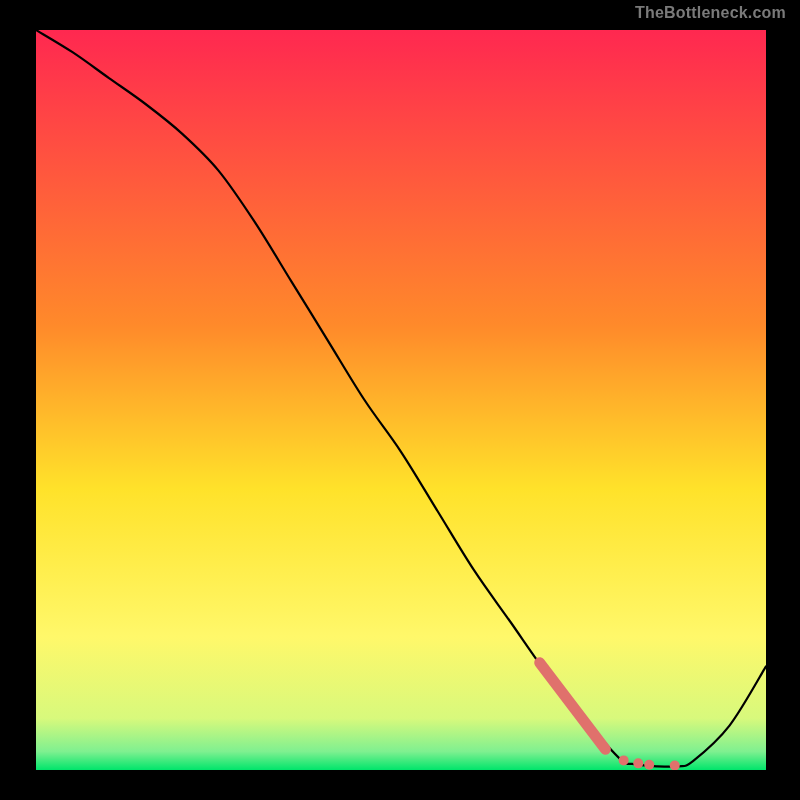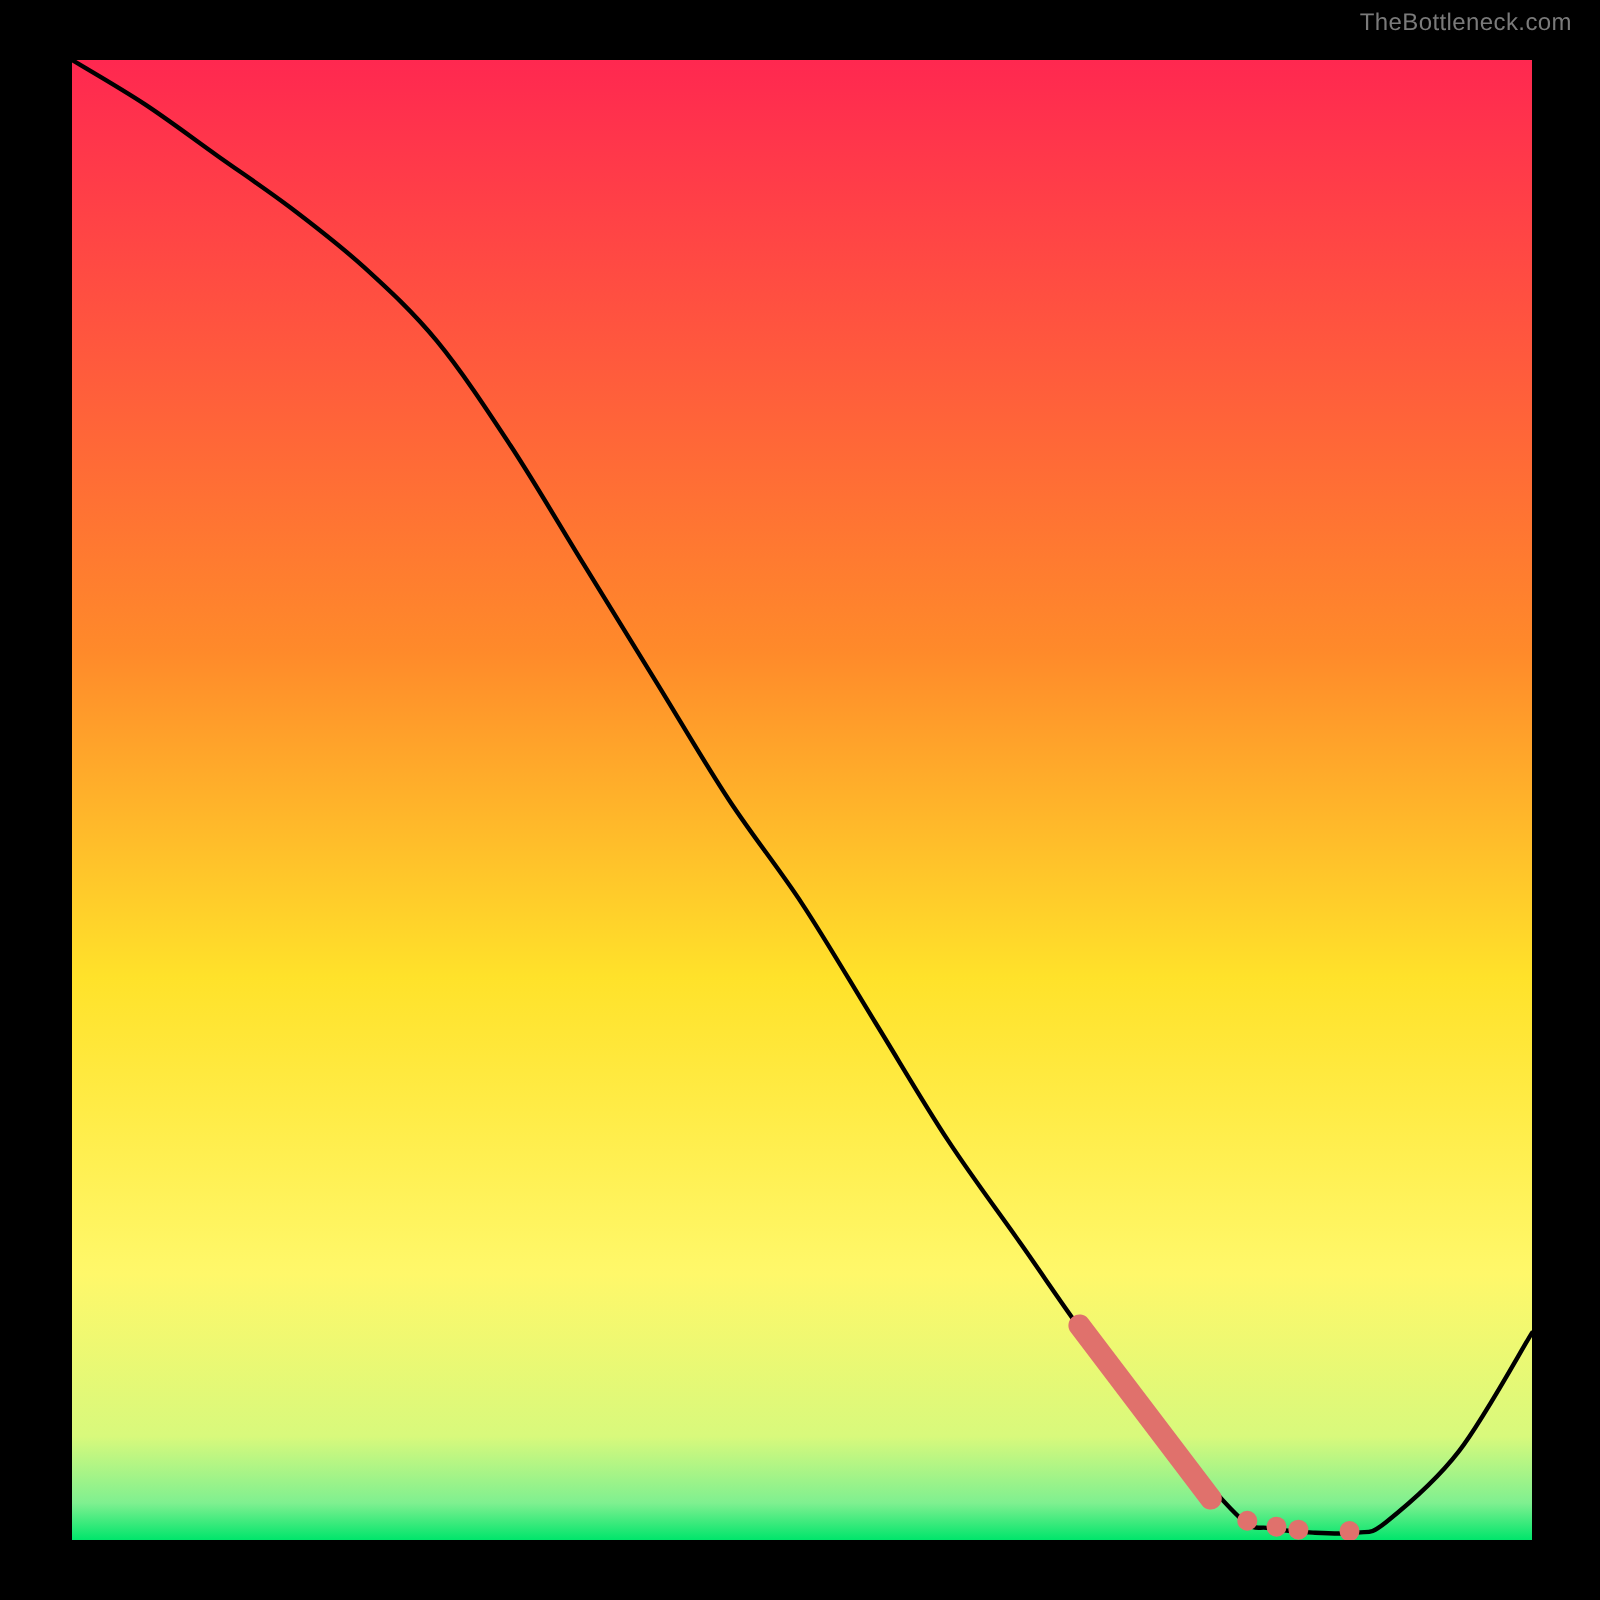--- a/index.html
+++ b/index.html
@@ -15,22 +15,22 @@
     position: relative;
     width: 800px;
     height: 800px;
     background: #000;
   }
   .watermark {
     position: absolute;
     top: 4px;
     right: 14px;
     color: #7a7a7a;
-    font-size: 12px;
-    font-weight: 400;
+    font-size: 16px;
+    font-weight: 700;
     letter-spacing: 0.2px;
     user-select: none;
   }
   .plot {
     position: absolute;
     left: 36px;
     top: 30px;
     width: 730px;
     height: 740px;
     overflow: hidden;

